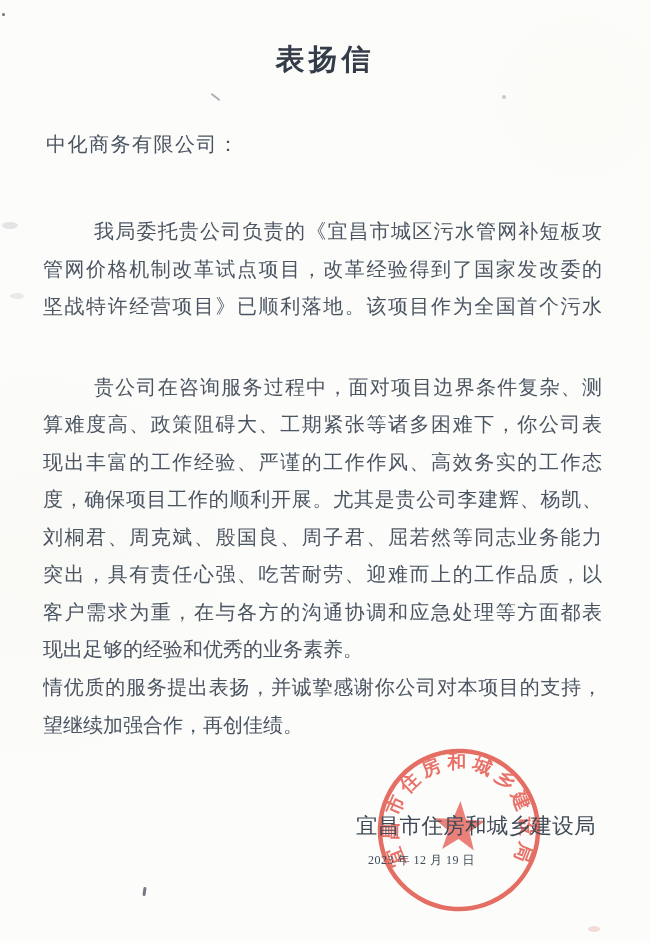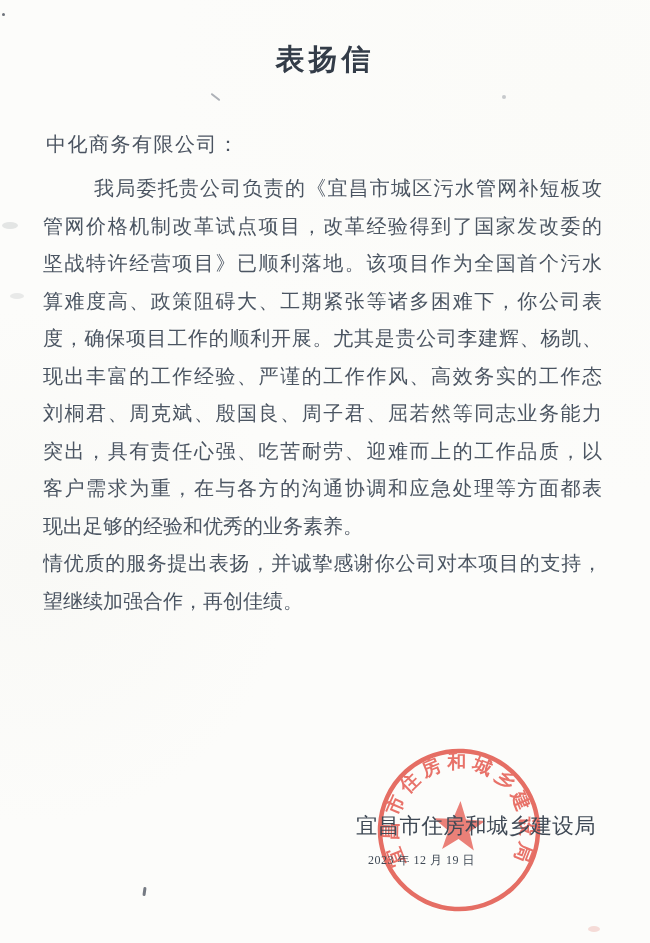--- a/index.html
+++ b/index.html
@@ -19,21 +19,21 @@
   }
   .salutation {
     position:absolute; top:131px; left:46px;
     font-size:20px; letter-spacing:1.5px; color:#4a5360;font-family:Liberation Mono, monospace;
   }
   .body-block { position:absolute; top:170px; left:43px; width:559px; color:#4b5562; }
   .line {
     height:37.55px; line-height:37.55px; font-size:20px;
     text-align:justify; text-align-last:justify; overflow:hidden;
   }
-  .line.indent { padding-left:51px; }
+  .line.indent { padding-left:51px;margin-top:43px; }
   .line.last { text-align-last:left; }
   .seal {
     position:absolute; left:374px; top:745px; width:170px; height:170px;
     opacity:0.82; transform:rotate(3deg);
   }
   .seal text { letter-spacing:5px; font-weight:bold; font-family:"Liberation Serif",serif; }
   .signature {
     position:absolute; top:811px; left:356px;
     font-size:21.5px; letter-spacing:0.3px; color:#3f4955;
   }
@@ -59,23 +59,24 @@
 
   <h1 class="title">表扬信</h1>
 
   <div class="salutation">中化商务有限公司：</div>
 
   <div class="body-block">
     <div class="line indent">我局委托贵公司负责的《宜昌市城区污水管网补短板攻</div>
     <div class="line">管网价格机制改革试点项目，改革经验得到了国家发改委的</div>
     <div class="line">坚战特许经营项目》已顺利落地。该项目作为全国首个污水</div>
 
+    <div class="line indent">贵公司在咨询服务过程中，面对项目边界条件复杂、测</div>
     <div class="line">算难度高、政策阻碍大、工期紧张等诸多困难下，你公司表</div>
+    <div class="line">现出丰富的工作经验、严谨的工作作风、高效务实的工作态</div>
     <div class="line">度，确保项目工作的顺利开展。尤其是贵公司李建辉、杨凯、</div>
-    <div class="line">现出丰富的工作经验、严谨的工作作风、高效务实的工作态</div>
     <div class="line">刘桐君、周克斌、殷国良、周子君、屈若然等同志业务能力</div>
     <div class="line">突出，具有责任心强、吃苦耐劳、迎难而上的工作品质，以</div>
     <div class="line">客户需求为重，在与各方的沟通协调和应急处理等方面都表</div>
     <div class="line last">现出足够的经验和优秀的业务素养。</div>
 
     <div class="line">情优质的服务提出表扬，并诚挚感谢你公司对本项目的支持，</div>
     <div class="line last">望继续加强合作，再创佳绩。</div>
   </div>
 
   <div class="seal">

